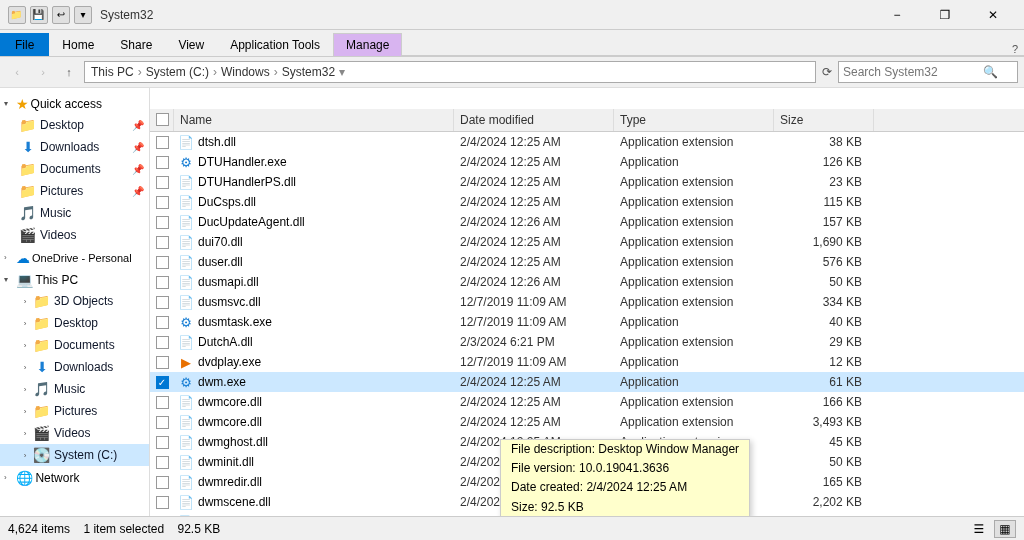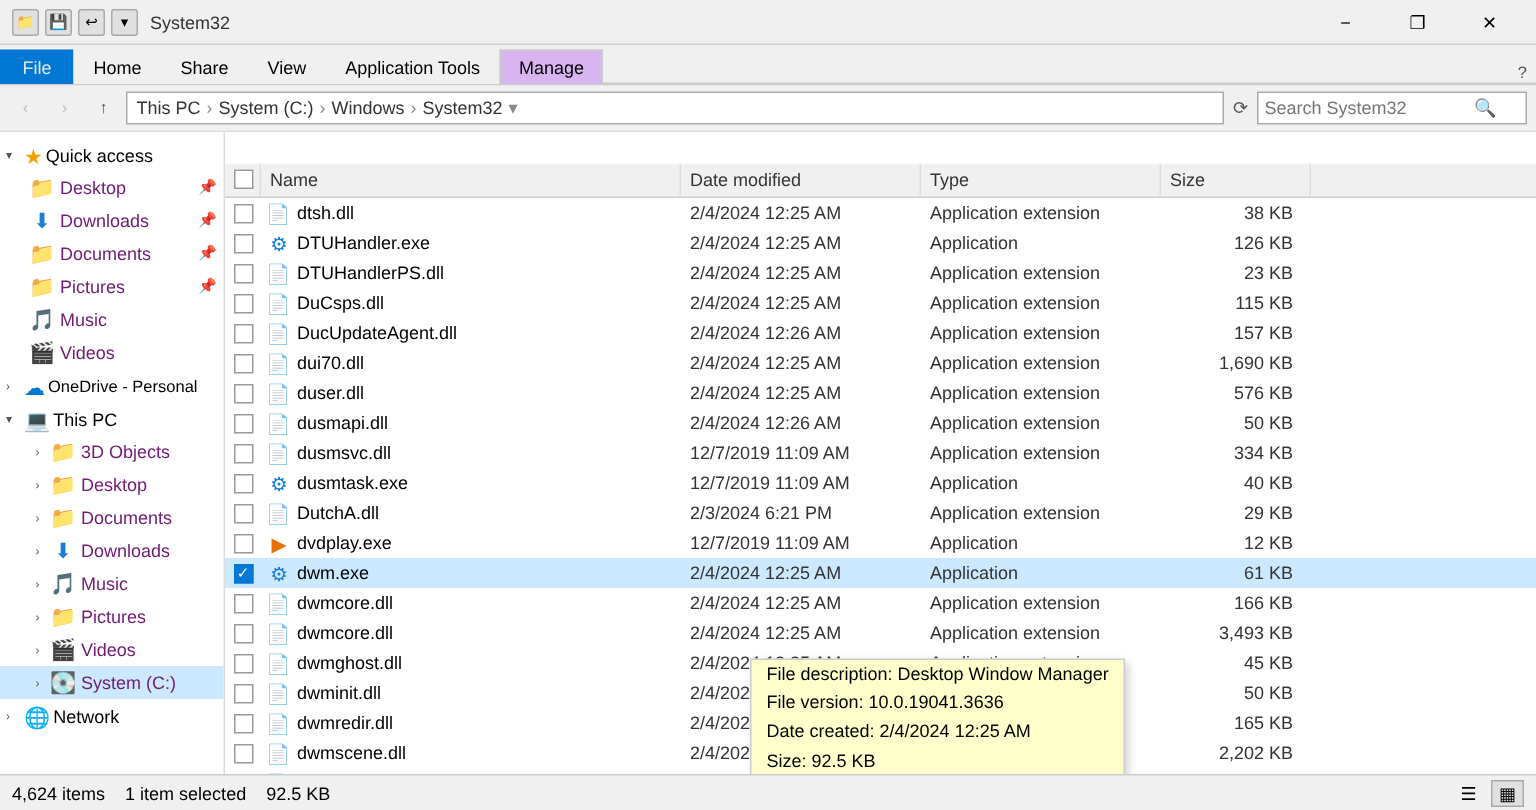--- a/index.html
+++ b/index.html
@@ -11,21 +11,21 @@
     .title-bar-icon { width: 18px; height: 18px; background: #e0e0e0; border: 1px solid #aaa; display: flex; align-items: center; justify-content: center; font-size: 10px; cursor: pointer; border-radius: 2px; }
     .title-bar-title { margin-left: 8px; font-size: 12px; color: #333; }
     .window-controls { margin-left: auto; display: flex; gap: 2px; }
     .win-btn { width: 46px; height: 30px; display: flex; align-items: center; justify-content: center; cursor: pointer; font-size: 12px; }
 
     
     .ribbon { background: #f0f0f0; border-bottom: 1px solid #ccc; }
     .ribbon-tabs { display: flex; align-items: flex-end; height: 26px; padding-left: 0; }
     .ribbon-tab { padding: 4px 12px; font-size: 12px; cursor: pointer; border: 1px solid transparent; border-bottom: none; background: #f0f0f0; }
     .ribbon-tab.active { background: #fff; border-color: #ccc; border-bottom-color: #fff; z-index: 1; }
-    .ribbon-tab.file-tab { background: #0078d4; color: #e5e5e5; padding: 4px 14px; }
+    .ribbon-tab.file-tab { background: #0078d4; color: #000000; padding: 4px 14px; }
     .ribbon-tab.manage-tab { background: #d8b4f0; border: 1px solid #ccc; border-bottom: none; }
 
     
     .address-bar { background: #f0f0f0; padding: 4px 6px; display: flex; align-items: center; gap: 4px; border-bottom: 1px solid #ddd; }
     .nav-btn { width: 22px; height: 22px; display: flex; align-items: center; justify-content: center; cursor: pointer; border-radius: 2px; font-size: 11px; color: #555; }
     .nav-btn.disabled { color: #bbb; cursor: default; }
     .address-path { flex: 1; background: #fff; border: 1px solid #aaa; height: 22px; padding: 0 6px; display: flex; align-items: center; font-size: 12px; gap: 4px; }
     .address-path span { color: #333; }
     .address-path .sep { color: #888; }
     .search-box { display: flex; align-items: center; background: #fff; border: 1px solid #aaa; height: 22px; padding: 0 4px; width: 180px; }
@@ -34,21 +34,21 @@
 
     
     .main { display: flex; flex: 1; overflow: hidden; }
 
     
     .sidebar { width: 150px; min-width: 150px; border-right: 1px solid #ddd; overflow-y: auto; padding: 4px 0; background: #fff; }
     .sidebar-item { display: flex; align-items: center; padding: 2px 4px 2px 8px; cursor: pointer; font-size: 12px; gap: 4px; height: 22px; }
     .sidebar-item.selected { background: #cce8ff; }
     .sidebar-item .arrow { font-size: 8px; color: #555; width: 10px; text-align: center; }
     .sidebar-item .icon { width: 16px; height: 16px; display: flex; align-items: center; justify-content: center; font-size: 14px; flex-shrink: 0; }
-    .sidebar-item .label { font-size: 12px; color: #701a75; white-space: nowrap; overflow: hidden; text-overflow: ellipsis; }
+    .sidebar-item .label { font-size: 12px; color: #0f172a; white-space: nowrap; overflow: hidden; text-overflow: ellipsis; }
     .sidebar-item .pin { font-size: 10px; color: #555; margin-left: auto; }
     .sidebar-group-header { display: flex; align-items: center; padding: 3px 4px 2px 4px; cursor: pointer; font-size: 12px; gap: 2px; height: 22px; }
     .sidebar-group-header .arrow { font-size: 8px; color: #555; width: 10px; }
     .sidebar-group-header .icon { font-size: 14px; }
     .sidebar-group-header .label { font-size: 12px; font-weight: normal; }
     .sidebar-child { padding-left: 20px; }
 
     
     .file-area { flex: 1; display: flex; flex-direction: column; overflow: hidden; position: relative; margin-top: 21px; }
     .file-list-header { display: grid; grid-template-columns: 24px 280px 160px 160px 100px; background: #f0f0f0; border-bottom: 1px solid #ccc; padding: 0; }

